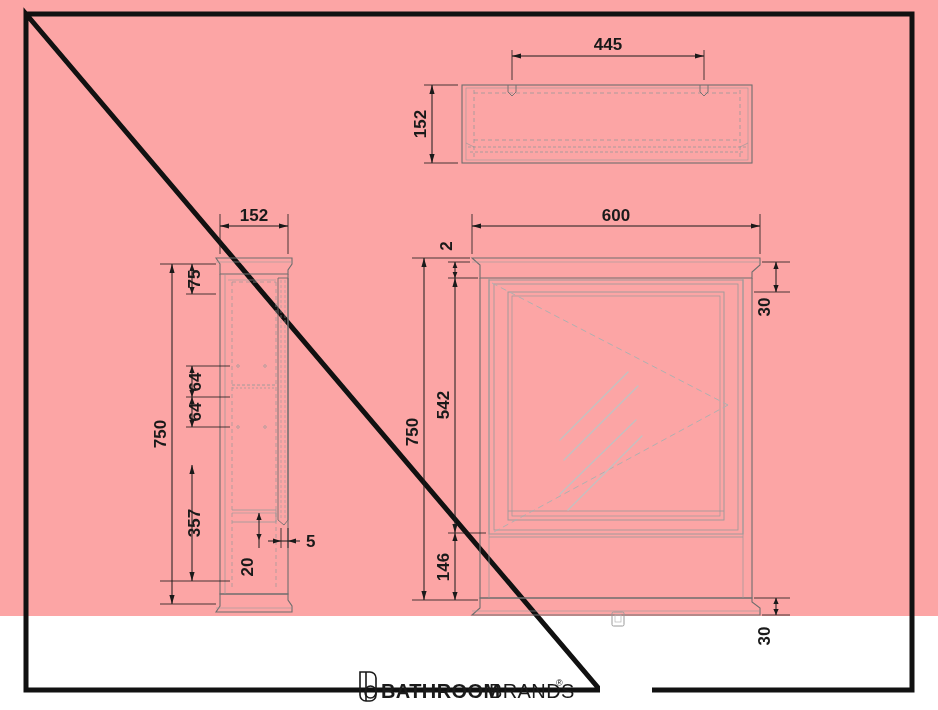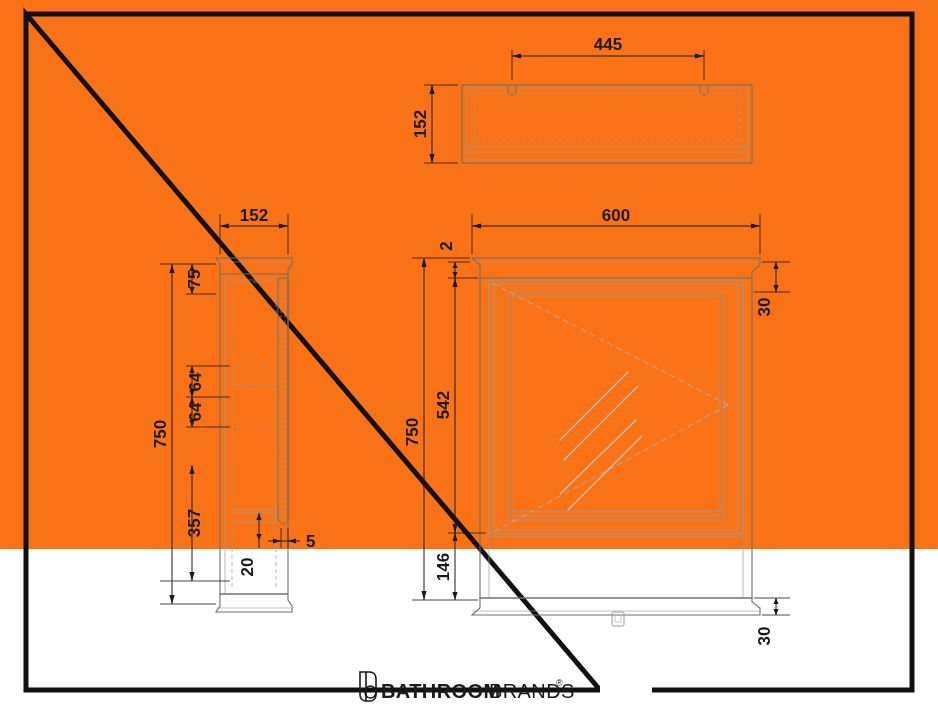--- a/index.html
+++ b/index.html
@@ -9,22 +9,22 @@
   }
   body {
     width: 938px;
     height: 710px;
     font-family: "Liberation Sans", sans-serif;
     overflow: hidden;
   }
   #sheet {
     position: relative;
     width: 938px;
-    height: 549px;
-    background: #f97316;
+    height: 616px;
+    background: #fca5a5;
   }
   #drawing-svg {
     position: absolute;
     top: 0;
     left: 0;
     width: 938px;
     height: 710px;
   }
   .dim-text {
     font-family: "Liberation Sans", sans-serif;

